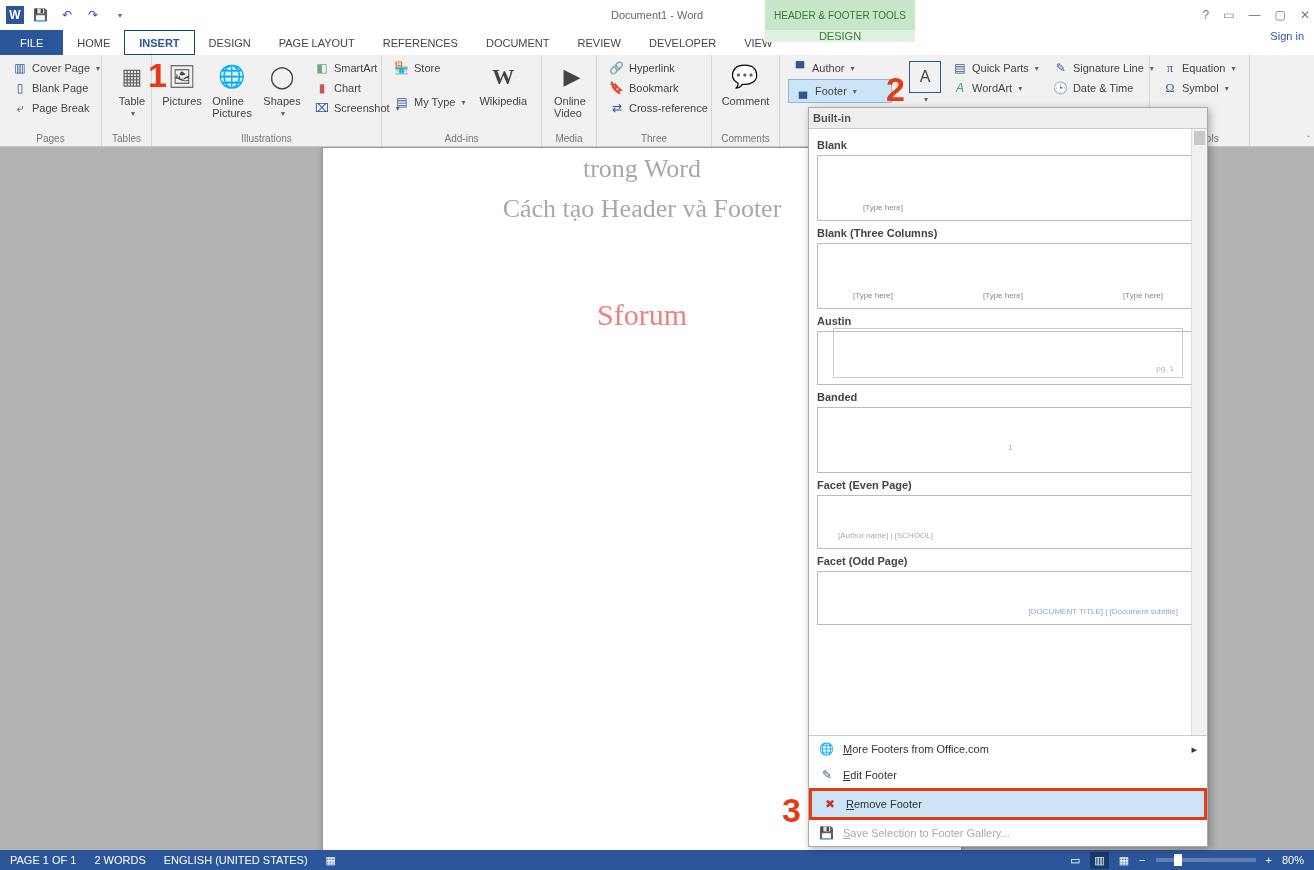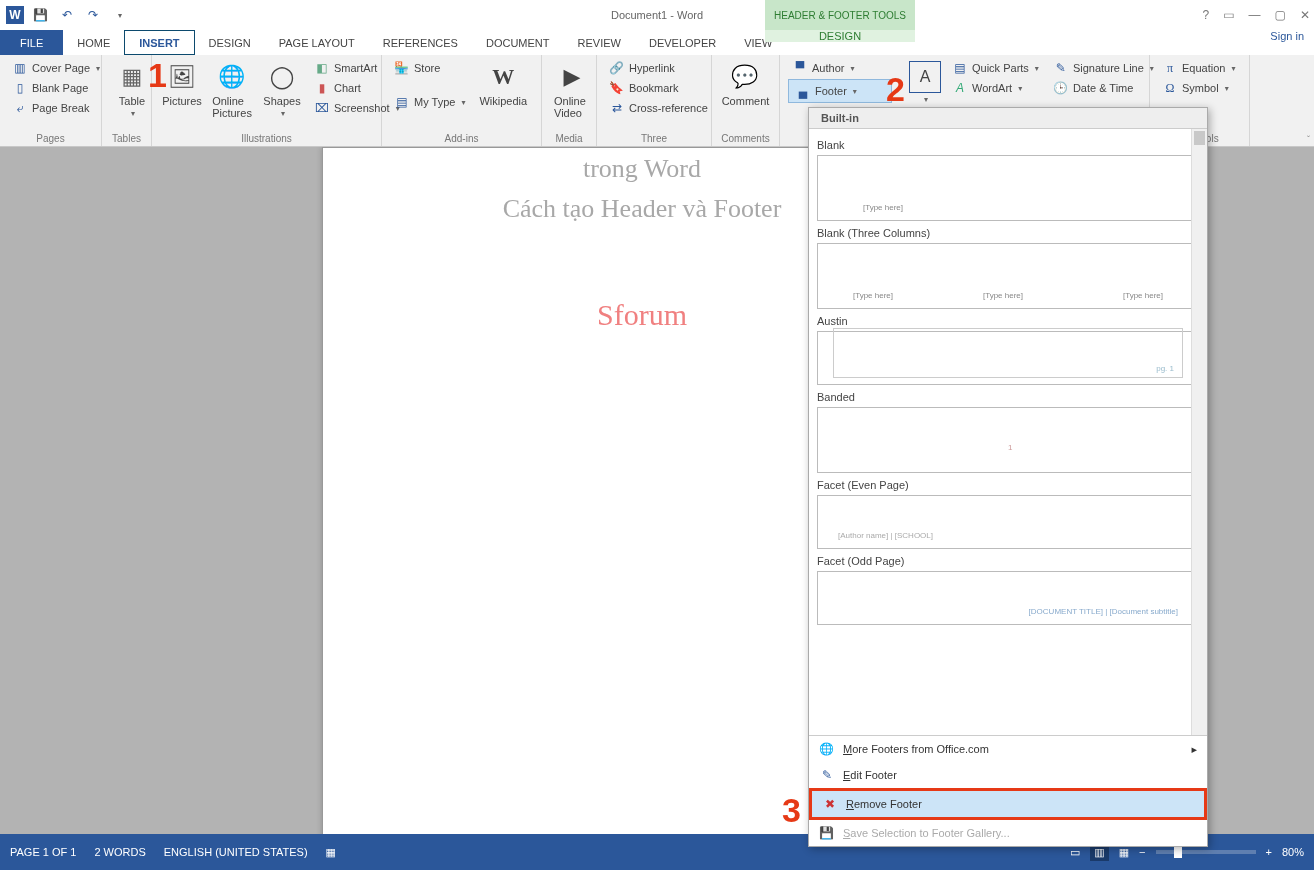--- a/index.html
+++ b/index.html
@@ -40,34 +40,34 @@
 .blue-hl{ background:#cce4f7; border:1px solid #8fb8dd;}
 
 
 .doc-area{ position:absolute; top:147px; left:0; right:0; bottom:20px; background:#b3b3b3; overflow:hidden;}
 .page{ position:absolute; left:322px; top:0; width:640px; height:840px; background:#fff; border:1px solid #999; box-shadow:0 0 6px rgba(0,0,0,.2);}
 .doc-text{ text-align:center; font-family:"Times New Roman",serif; color:#a8a8a8; font-size:26px;}
 .sforum{ font-family:Georgia,serif; color:#f08080; font-size:30px; text-align:center; }
 
 
 .gallery{ position:absolute; left:808px; top:107px; width:400px; height:740px; background:#fff; border:1px solid #aaa; box-shadow:2px 2px 8px rgba(0,0,0,.3); z-index:100; font-size:11px; color:#333; display:flex; flex-direction:column;}
-.gal-head{ background:#eee; padding:4px 12px; font-weight:bold; border-bottom:1px solid #ccc; color:#555;}
+.gal-head{ background:#eee; padding:4px 4px; font-weight:bold; border-bottom:1px solid #ccc; color:#555;}
 .gal-scroll{ flex:1; overflow:hidden; padding:4px 8px; position:relative;}
-.gal-item-label{ font-weight:normal; color:#444; margin:6px 0 4px;}
+.gal-item-label{ font-weight:bold; color:#444; margin:6px 0 4px;}
 .gal-preview{ border:1px solid #bbb; height:66px; background:#fff; position:relative; font-size:8px; color:#888;}
 .gal-preview.tall{height:54px;}
 .gal-sb{position:absolute;right:0;top:0;bottom:0;width:16px;background:#f0f0f0;border-left:1px solid #ddd;}
 .gal-sb .th{position:absolute;top:2px;left:2px;right:2px;height:14px;background:#c8c8c8;}
 .gal-footer{ border-top:1px solid #ccc;}
 .gal-cmd{ display:flex; align-items:center; gap:8px; padding:5px 10px; }
 .gal-cmd.hl{background:#cce4f7;}
 .gal-cmd .u{text-decoration:underline;}
 
 
-.status{ position:absolute; left:0; right:0; bottom:0; height:36px; background:#2b579a; color:#fff; font-size:11px; display:flex; align-items:center; padding:0 10px; gap:18px;}
+.status{ position:absolute; left:0; right:0; bottom:0; height:20px; background:#2b579a; color:#fff; font-size:11px; display:flex; align-items:center; padding:0 10px; gap:18px;}
 .status .r{margin-left:auto; display:flex; gap:10px; align-items:center;}
 .zoom-track{width:100px;height:4px;background:#5f7fb0; position:relative;}
 .zoom-th{position:absolute; left:18px; top:-4px; width:8px;height:12px;background:#fff;}
 </style>
 </head>
 <body>
 
 <div class="titlebar">
   <div class="qat">
     <span class="qat-icon" style="background:#2b579a;color:#fff;font-weight:bold;">W</span>

